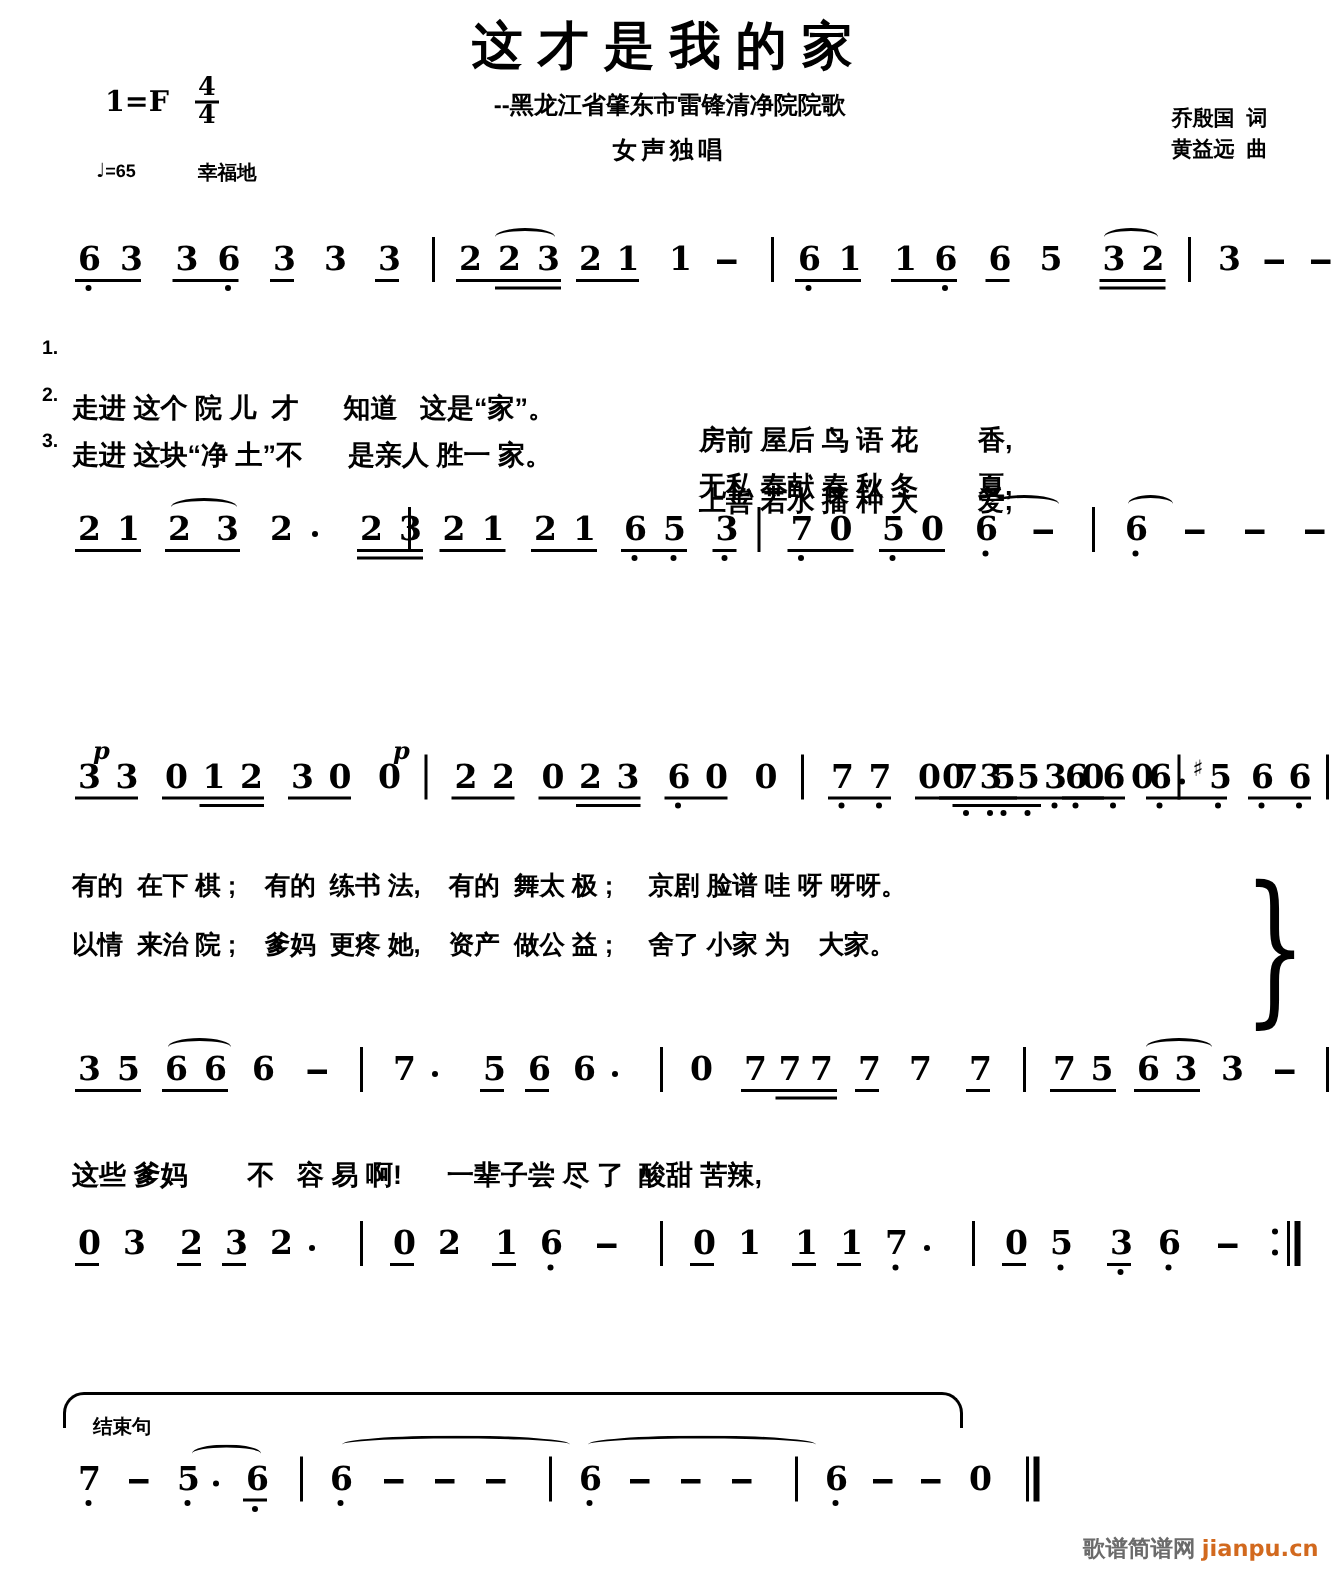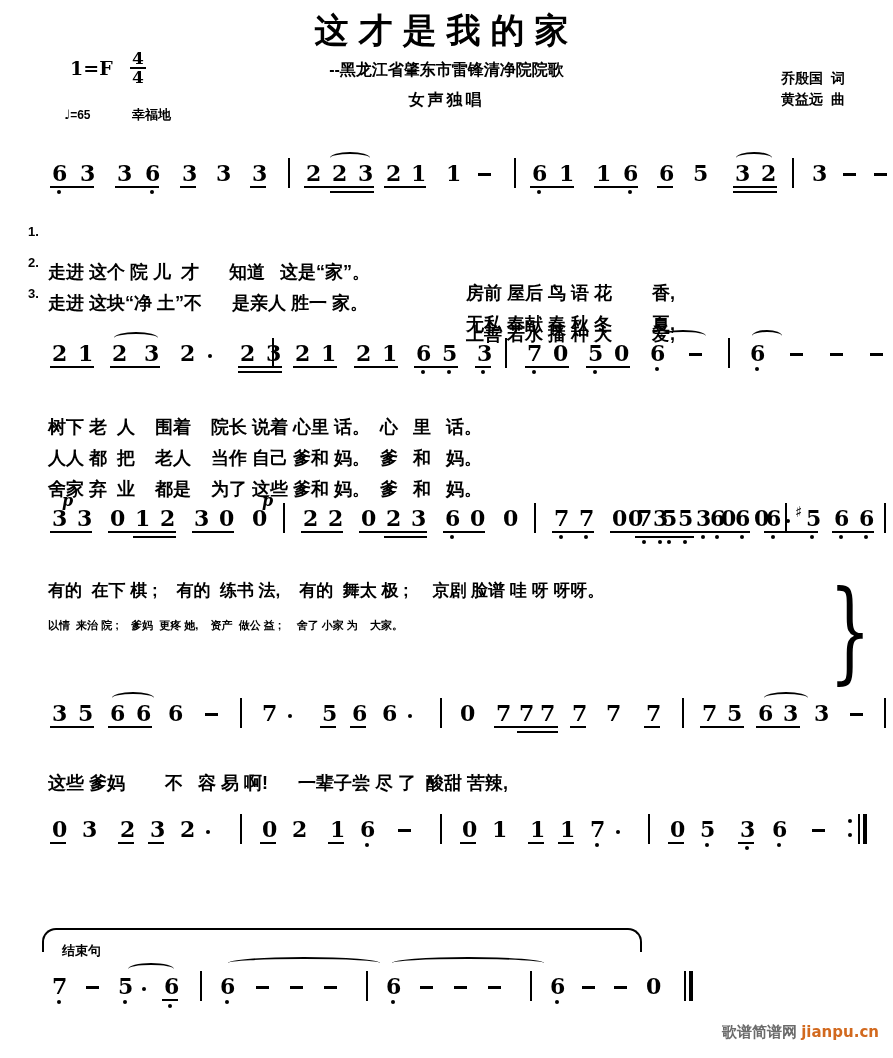--- a/index.html
+++ b/index.html
@@ -293,31 +293,20 @@
 
       <span class="n" style="left:750px">6</span>
       <div class="odot" style="left:755px;top:35px"></div>
       <div class="slur" style="left:752px;top:-2px;width:30px"></div>
       <div class="dash" style="left:790px"></div>
       <div class="dash" style="left:830px"></div>
       <div class="dash" style="left:870px"></div>
     </div>
   </div>
 
-  <div class="lyrics" style="top:394px">
-    <div class="lyr-line">
-      <span class="lyr-txt" style="left:48px">树下 老  人    围着    院长 说着 心里 话。  心   里   话。</span>
-    </div>
-    <div class="lyr-line">
-      <span class="lyr-txt" style="left:48px">人人 都  把    老人    当作 自己 爹和 妈。  爹   和   妈。</span>
-    </div>
-    <div class="lyr-line">
-      <span class="lyr-txt" style="left:48px">舍家 弃  业    都是    为了 这些 爹和 妈。  爹   和   妈。</span>
-    </div>
-  </div>
 
   <div class="staffrow" style="top:497px">
     <div class="notes">
       <div class="dyn" style="left:62px;top:-6px">p</div>
       <div class="dyn" style="left:262px;top:-6px">p</div>
 
       <span class="n" style="left:52px">3</span>
       <span class="n" style="left:77px">3</span>
       <div class="beam" style="left:50px;top:34px;width:42px"></div>
 
@@ -437,21 +426,21 @@
       <div class="odot" style="left:864px;top:38px"></div>
       <div class="bar" style="left:884px"></div>
     </div>
   </div>
 
   <div class="lyrics" style="top:558px">
     <div class="lyr-line" style="height:39px">
       <span class="lyr-txt" style="left:48px;font-size:17px">有的  在下 棋 ;    有的  练书 法,    有的  舞太 极 ;     京剧 脸谱 哇 呀 呀呀。</span>
     </div>
     <div class="lyr-line" style="height:39px">
-      <span class="lyr-txt" style="left:48px;font-size:11px">以情  来治 院 ;    爹妈  更疼 她,    资产  做公 益 ;     舍了 小家 为    大家。</span>
+      <span class="lyr-txt" style="left:48px;font-size:17px">以情  来治 院 ;    爹妈  更疼 她,    资产  做公 益 ;     舍了 小家 为    大家。</span>
     </div>
   </div>
 
   <div class="brace">}</div>
 
   <div class="staffrow" style="top:692px">
     <div class="notes">
       <span class="n" style="left:52px">3</span>
       <span class="n" style="left:78px">5</span>
       <div class="beam" style="left:50px;top:34px;width:44px"></div>

